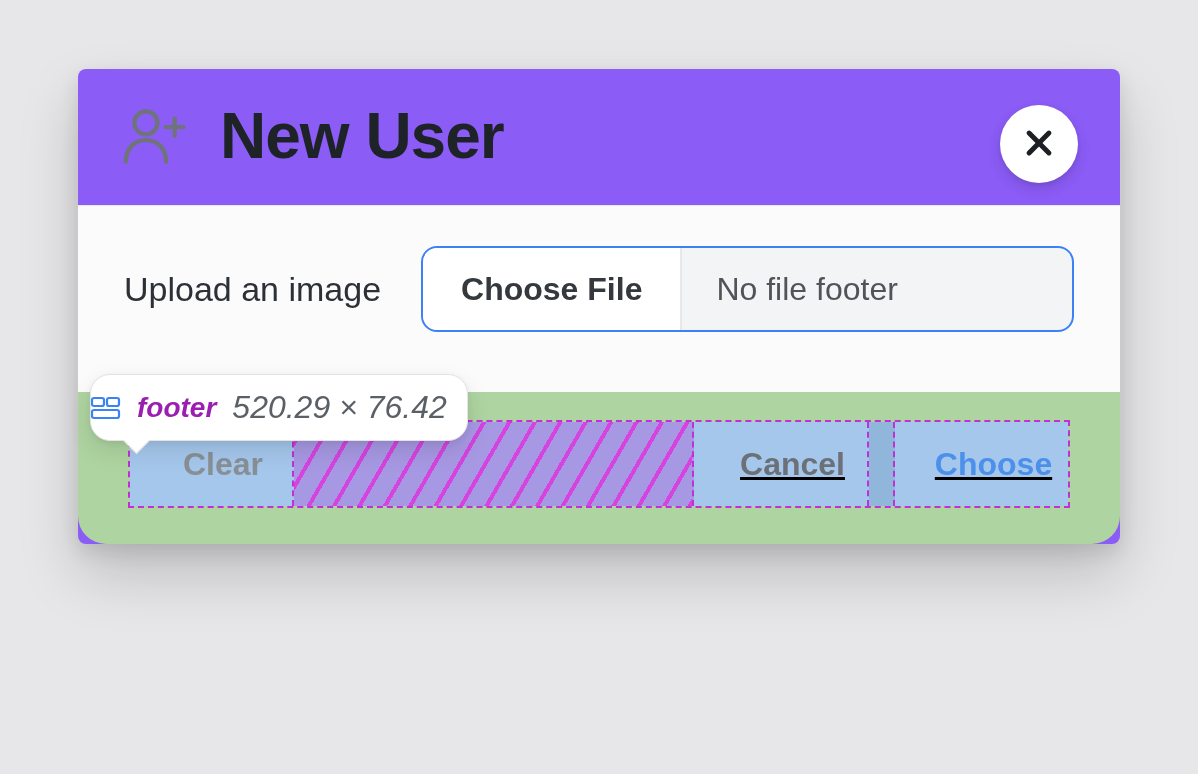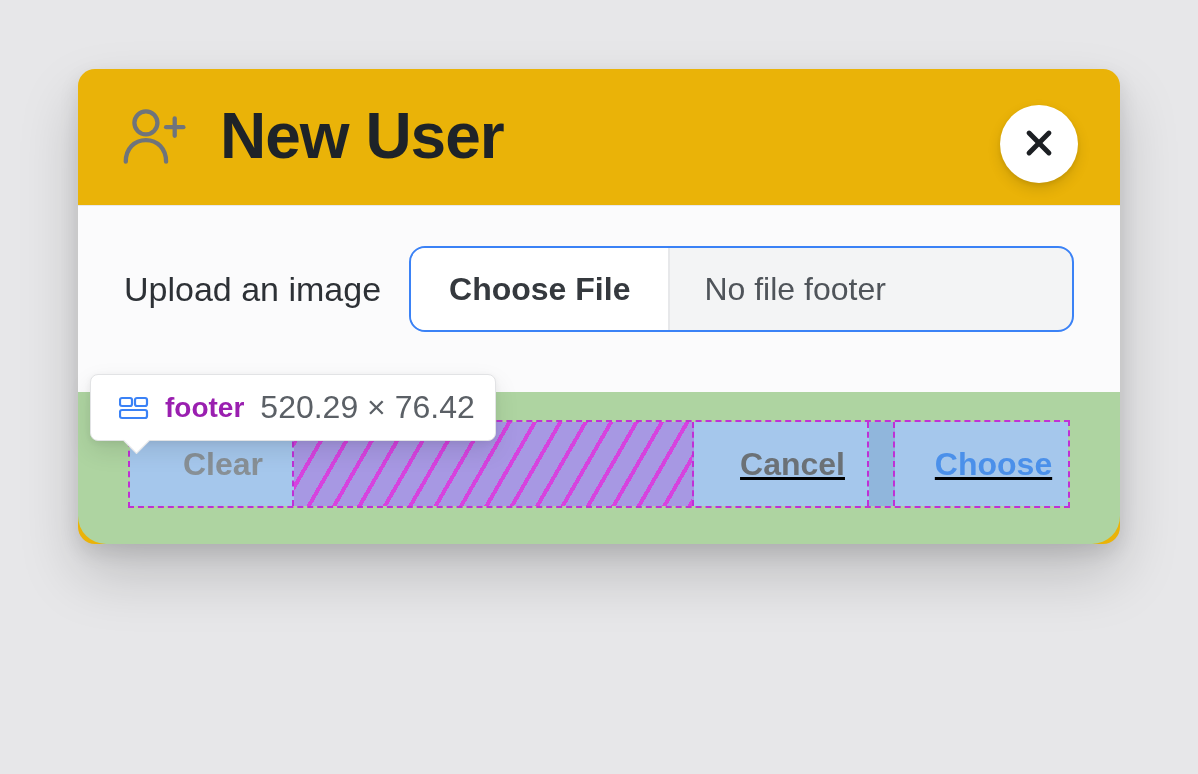--- a/index.html
+++ b/index.html
@@ -13,22 +13,22 @@
   .stage {
     position: relative;
     width: 100%;
     height: 100%;
   }
   .card {
     position: absolute;
     left: 78px;
     top: 69px;
     width: 1042px;
-    background: #eab308;
-    border-radius: 17px;
+    background: #8b5cf6;
+    border-radius: 8px;
     box-shadow: 0 30px 60px rgba(0,0,0,0.18), 0 8px 20px rgba(0,0,0,0.10);
     overflow: visible;
   }
 
   
   .card-header {
     display: flex;
     align-items: center;
     padding: 30px 42px 32px 42px;
     gap: 28px;
@@ -65,21 +65,21 @@
   }
   .close-btn svg { width: 34px; height: 34px; }
 
   
   .card-body {
     background: #fbfbfc;
     border-top: 1px solid #e8e8ea;
     padding: 40px 46px 60px 46px;
     display: flex;
     align-items: center;
-    gap: 28px;
+    gap: 40px;
   }
   .upload-label {
     font-size: 34px;
     color: #2d3136;
     white-space: nowrap;
   }
   .file-input {
     flex: 1;
     display: flex;
     align-items: stretch;
@@ -181,27 +181,28 @@
     color: #4b90ea;
   }
 
   
   .inspect-tip {
     position: absolute;
     left: 90px;
     top: 374px;
     background: #ffffff;
     border: 1px solid #e2e3e5;
-    border-radius: 8px;
-    padding: 14px 20px 14px 28px;
+    border-radius: 20px;
+    padding: 14px 20px 14px 0;
     display: flex;
     align-items: center;
     gap: 16px;
     box-shadow: 0 10px 24px rgba(0,0,0,0.10), 0 2px 6px rgba(0,0,0,0.06);
     z-index: 10;
+    font-style: italic;
   }
   .inspect-tip::after {
     content: "";
     position: absolute;
     left: 36px;
     bottom: -10px;
     width: 18px;
     height: 18px;
     background: #ffffff;
     border-right: 1px solid #e2e3e5;

